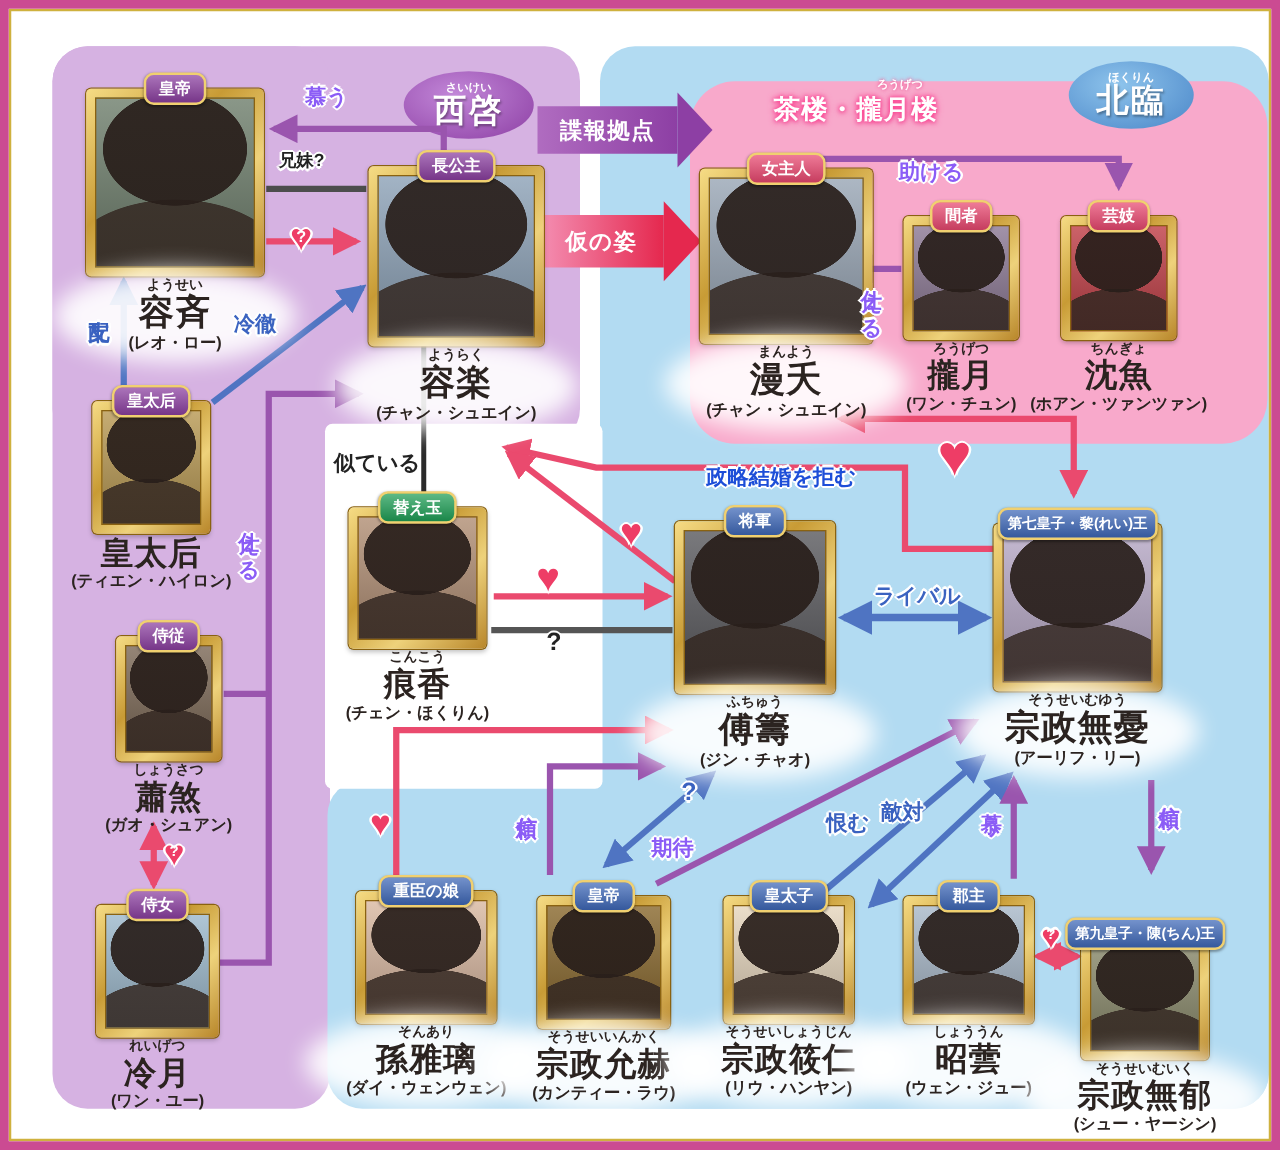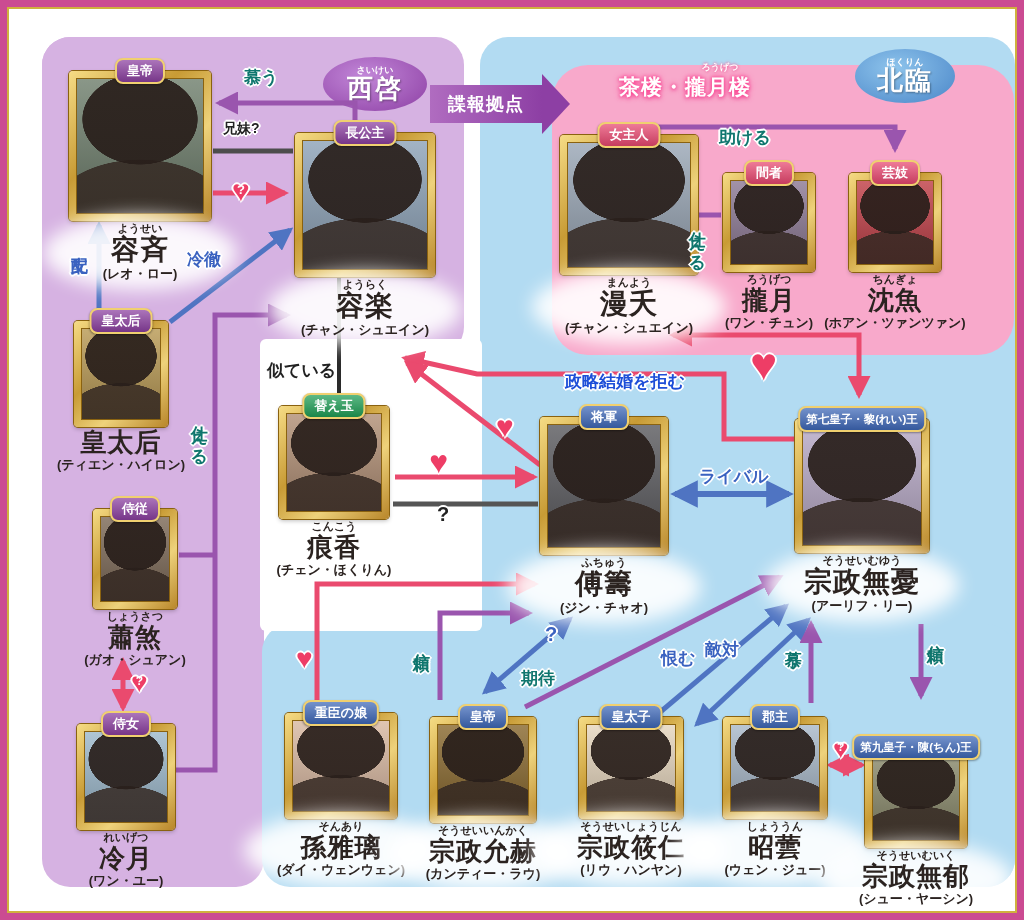--- a/index.html
+++ b/index.html
@@ -48,21 +48,21 @@
   .glow .nb::before{content:'';position:absolute;left:18px;right:18px;top:-6px;bottom:-8px;
       background:rgba(255,255,255,.9);border-radius:50%;filter:blur(9px);z-index:-1;}
   .nb .furi{font-size:11px;font-weight:bold;line-height:1.2;}
   .nb .nm{font-size:26px;font-weight:bold;line-height:1.1;letter-spacing:1px;}
   .big .nb .nm{font-size:28px;}
   .nb .ac{font-size:13px;font-weight:bold;line-height:1.25;}
   
   .lbl{position:absolute;z-index:20;font-weight:bold;font-size:17px;line-height:1.1;white-space:nowrap;
        text-shadow:-2px 0 0 #fff,2px 0 0 #fff,0 -2px 0 #fff,0 2px 0 #fff,-1px -1px 0 #fff,1px 1px 0 #fff,1px -1px 0 #fff,-1px 1px 0 #fff;}
   .lbl.v{writing-mode:vertical-rl;letter-spacing:2px;}
-  .lp{color:#0f766e;} .lb{color:#3a62c0;} .lk{color:#222;} .lm{color:#1d4ed8;} .lq{font-size:20px;}
+  .lp{color:#8b5cf6;} .lb{color:#3a62c0;} .lk{color:#222;} .lm{color:#1d4ed8;} .lq{font-size:20px;}
   
   .heart{position:absolute;z-index:21;color:#ee3d66;line-height:1;
          text-shadow:-2px 0 0 #fff,2px 0 0 #fff,0 -2px 0 #fff,0 2px 0 #fff,-1px -1px 0 #fff,1px 1px 0 #fff;}
   .heart .qm{position:absolute;left:50%;top:42%;transform:translate(-50%,-50%);
              color:#fff;font-weight:bold;font-size:13px;text-shadow:none;}
   svg.rel{position:absolute;left:0;top:0;z-index:8;pointer-events:none;}
 </style>
 </head>
 <body>
 
@@ -125,20 +125,24 @@
     <line x1="914" y1="617" x2="914" y2="689" stroke="#9a55ae" stroke-width="5" marker-end="url(#mP)"></line>
     <path d="M310 696 L310 577 L528 577" fill="none" stroke="#ea4a6e" stroke-width="5" marker-end="url(#mR)"></path>
     <line x1="823" y1="758" x2="855" y2="758" stroke="#ea4a6e" stroke-width="5" marker-start="url(#mR)" marker-end="url(#mR)"></line>
     <line x1="116" y1="654" x2="116" y2="701" stroke="#ea4a6e" stroke-width="5" marker-start="url(#mR)" marker-end="url(#mR)"></line>
   </svg>
 
   <div class="bigarrow ba-spy" style="left:423px;top:78px;width:112px;height:38px;">
     <span>諜報拠点</span>
     <span class="tri"></span>
   </div>
+  <div class="bigarrow ba-disg" style="left:424px;top:165px;width:100px;height:42px;">
+    <span>仮の姿</span>
+    <span class="tri"></span>
+  </div>
 
   <div class="card glow big" style="left:62px;top:64px;">
     <div class="badge" style="background-color: rgb(139, 63, 160);">皇帝</div>
     <div class="frame" style="width:142px;height:150px;">
       <div class="photo" style="--tint: #70806e;"></div>
       </div>
     <div class="nb">
       <div class="furi">ようせい</div>
       <div class="nm">容斉</div>
       <div class="ac">(レオ・ロー)</div>

